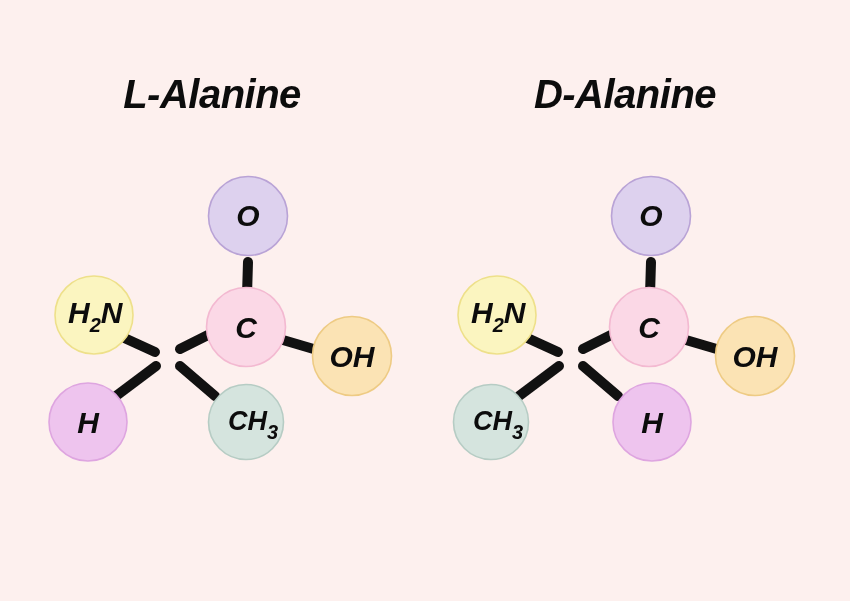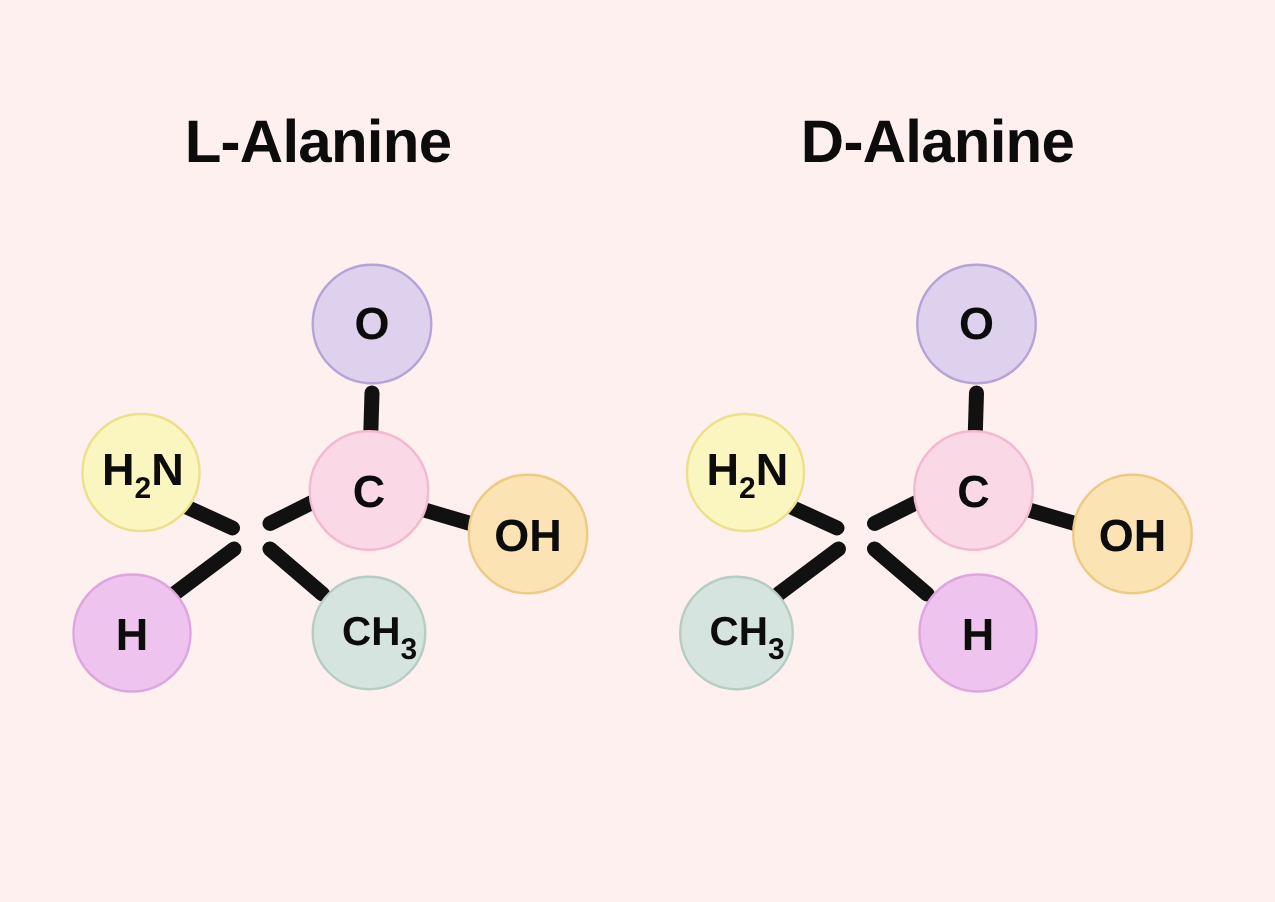--- a/index.html
+++ b/index.html
@@ -12,20 +12,21 @@
     height: 601px;
     overflow: hidden;
     font-family: "Liberation Sans", sans-serif;
     background: #fdf0ee;
   }
   #figure-root {
     position: relative;
     width: 850px;
     height: 424px;
     background: #fdf0ee;
+    font-style: italic;
   }
   svg.diagram-canvas {
     display: block;
     width: 850px;
     height: 601px;
   }
   .panel-title {
     font-family: "Liberation Sans", sans-serif;
     font-weight: bold;
     font-size: 40px;

